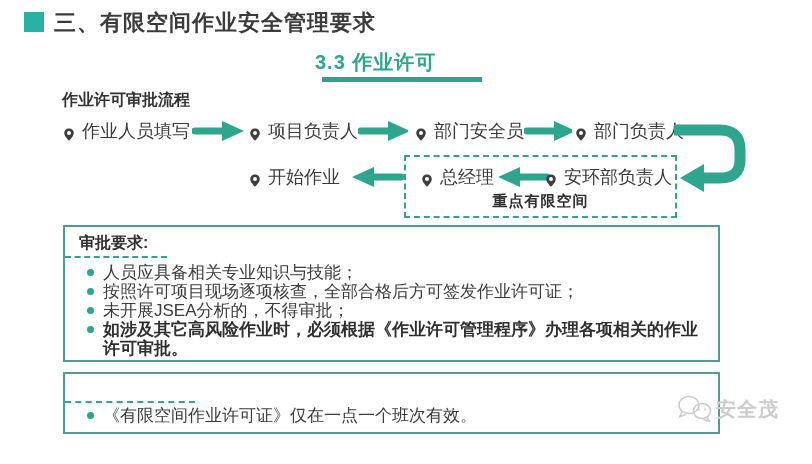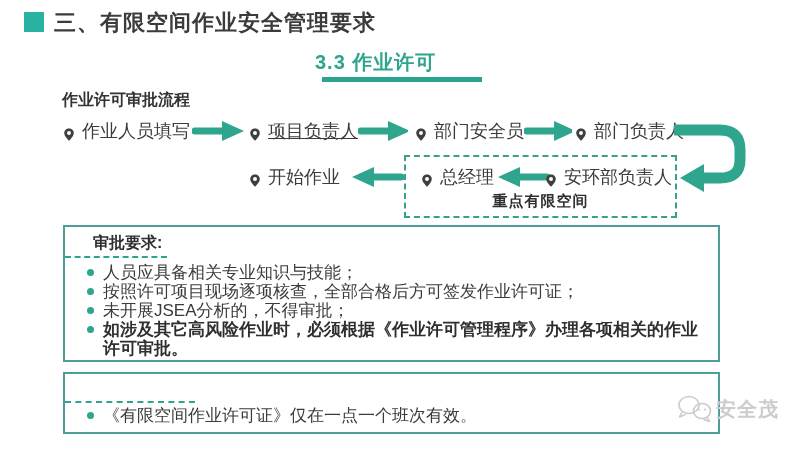--- a/index.html
+++ b/index.html
@@ -22,21 +22,21 @@
   .pin{width:14px;height:17px;flex:0 0 auto;}
   .arrow{height:22px;}
   .dashed-box{left:404px;top:155px;width:273px;height:63px;border:2px dashed #3aa08c;box-sizing:border-box;}
   .dashed-box-label{left:404px;top:192px;width:273px;text-align:center;
                     font-size:15px;font-weight:bold;color:#2f2f2f;letter-spacing:1px;}
 
   
   .req-box{left:63px;width:657px;border:2px solid #4f9d99;box-sizing:border-box;background:#fff;}
   .box-approval{top:225px;height:137px;}
   .box-permit{top:372px;height:62px;}
-  .box-heading{position:absolute;left:28px;top:6px;font-size:16px;font-weight:bold;color:#2f2f2f;}
+  .box-heading{position:absolute;left:14px;top:6px;font-size:16px;font-weight:bold;color:#2f2f2f;}
   .box-dash{position:absolute;left:0;height:0;border-bottom:2px dashed #2ea58c;}
   .box-approval .box-dash{top:29px;width:102px;}
   .box-permit .box-dash{top:27px;width:130px;}
   .bullets{position:absolute;left:20px;right:14px;}
   .box-approval .bullets{top:36px;}
   .box-permit .bullets{top:32px;}
   .bullet-row{display:flex;align-items:flex-start;line-height:19px;font-size:17px;color:#3b3b3b;}
   .bullet-dot{flex:0 0 auto;width:7px;height:7px;border-radius:50%;background:#2ea58c;margin:6px 9px 0 2px;}
   .bullet-bold{font-weight:bold;color:#2f2f2f;}
 
@@ -75,21 +75,21 @@
 <div class="abs flow-node" style="left:62px;top:119px;">
   <svg class="pin" viewBox="0 0 24 24">
       <use href="#pin-shape"></use>
     </svg>
   <span>作业人员填写</span>
 </div>
 <svg class="abs arrow" style="left:192px;top:120px;" width="52" height="22">
     <use href="#arr-right"></use>
   </svg>
 
-<div class="abs flow-node" style="left:248px;top:119px;text-decoration:underline;">
+<div class="abs flow-node" style="left:248px;top:119px;">
   <svg class="pin" viewBox="0 0 24 24">
       <use href="#pin-shape"></use>
     </svg>
   <span>项目负责人</span>
 </div>
 <svg class="abs arrow" style="left:358px;top:120px;" width="50" height="22">
     <use href="#arr-right"></use>
   </svg>
 
 <div class="abs flow-node" style="left:414px;top:119px;">

